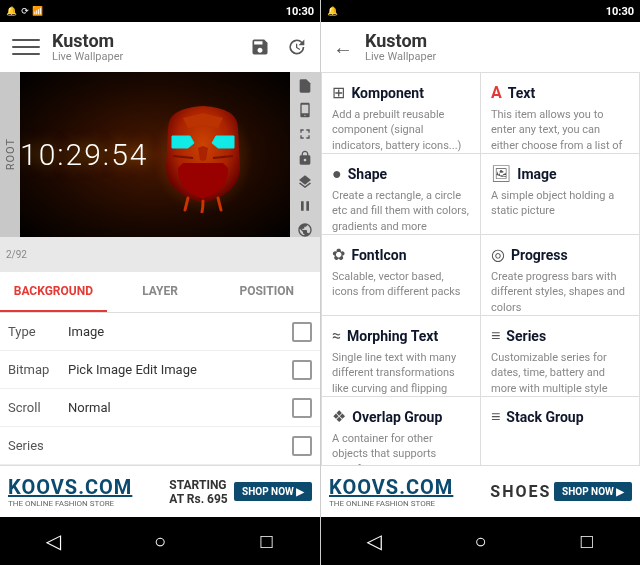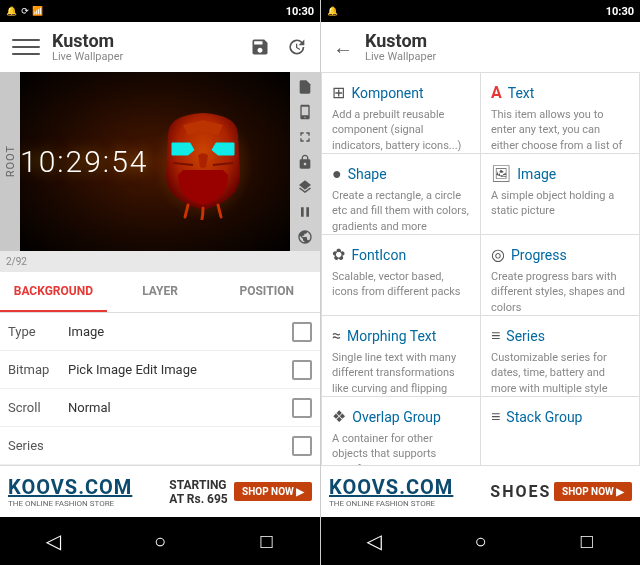--- a/index.html
+++ b/index.html
@@ -161,21 +161,21 @@
       flex: 1;
       padding-left: 8px;
     }
     .ad-text-main {
       font-size: 12px;
       font-weight: bold;
       color: #333;
       margin-left: 29px;
     }
     .ad-btn {
-      background: #c2410c;
+      background: #0c4a6e;
       color: #fff;
       font-size: 10px;
       font-weight: bold;
       padding: 4px 8px;
       border-radius: 2px;
       cursor: pointer;
       white-space: nowrap;
     }
 
     
@@ -221,22 +221,22 @@
       align-items: center;
       gap: 6px;
       margin-bottom: 5px;
     }
     .grid-item-icon {
       font-size: 16px;
       color: #555;
     }
     .grid-item-title {
       font-size: 14px;
-      font-weight: normal;
-      color: #0369a1;
+      font-weight: bold;
+      color: #0f172a;
     }
     .grid-item-desc {
       font-size: 11px;
       color: #888;
       line-height: 1.4;
     }
 
     
     .full-wrapper {
       width: 640px;
@@ -333,21 +333,21 @@
       margin-top: 2px;
     }
 
     
     .bottom-props {
       flex-shrink: 0;
       background: #fff;
     }
     .layer-count {
       background: #e8e8e8;
-      padding: 5px 6px;
+      padding: 12px 6px;
       font-size: 10px;
       color: #888;
     }
   </style>
 </head>
 <body>
 
 <div class="full-wrapper">
 
   <div class="left-half">

